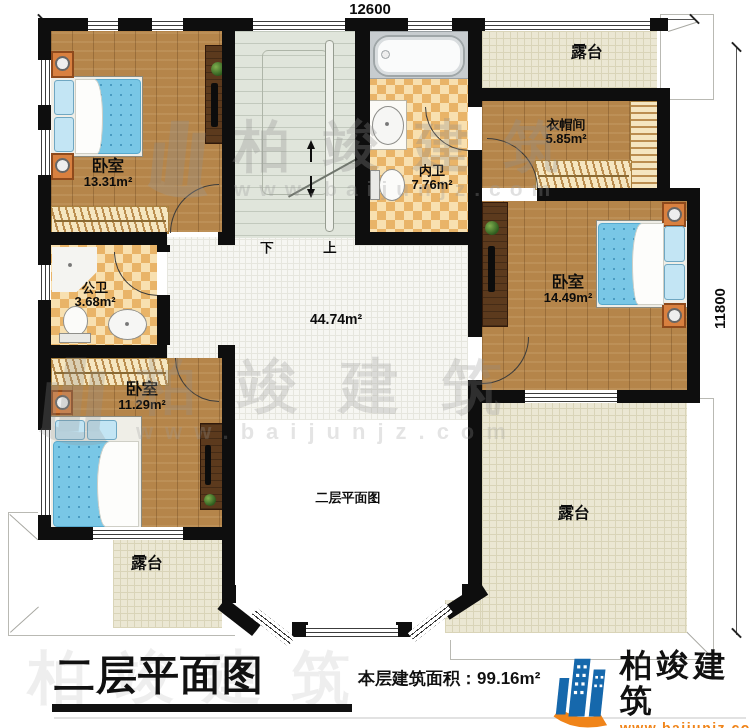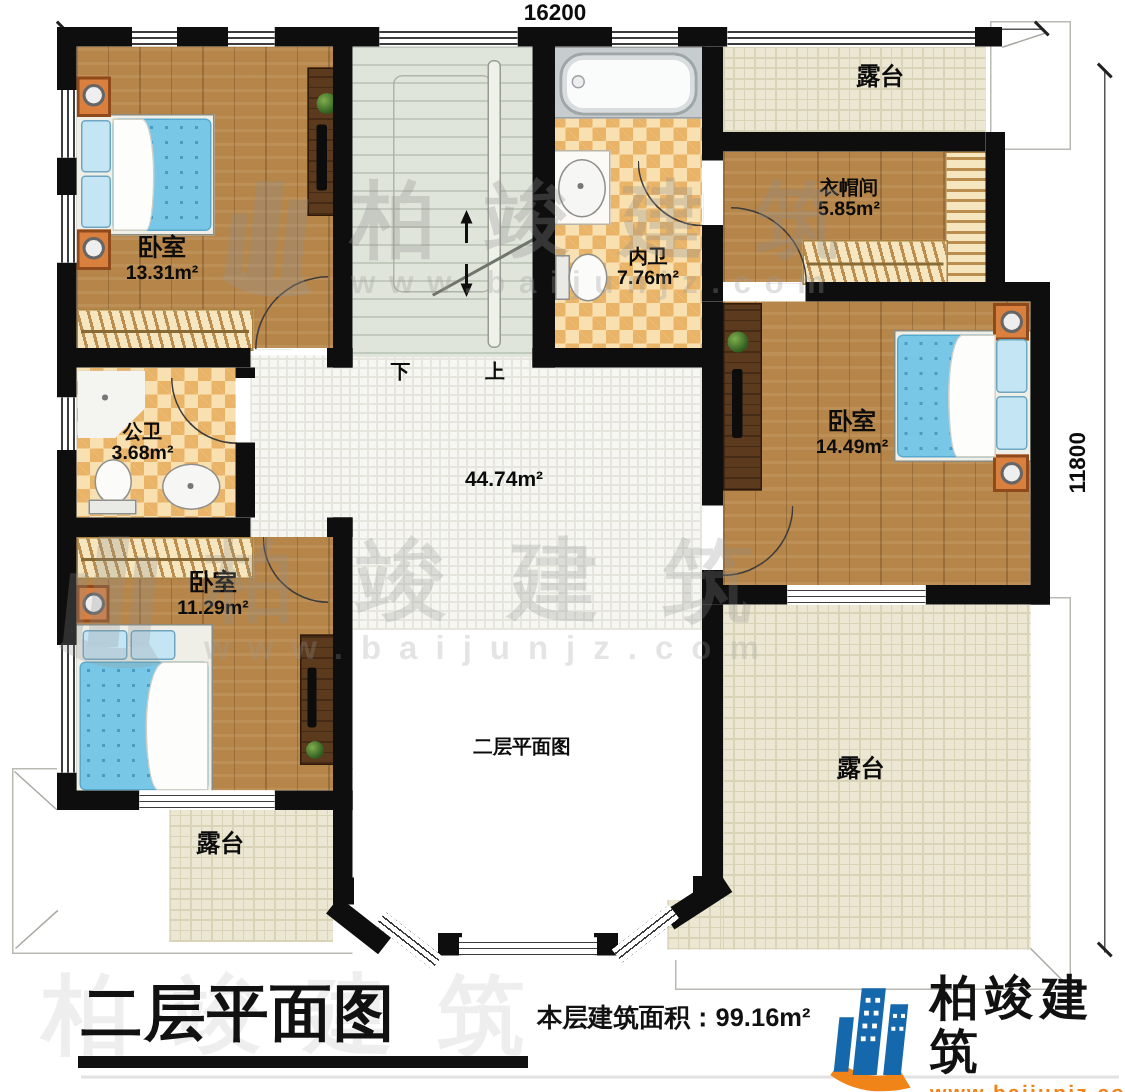--- a/index.html
+++ b/index.html
@@ -86,21 +86,21 @@
   .ft-bar{position:absolute;left:52px;top:704px;width:300px;height:8px;background:#111;z-index:50;}
   .ft-thin{position:absolute;left:54px;top:717px;width:692px;height:2px;background:#e2e2e2;z-index:50;}
   .ft-stats{position:absolute;left:358px;top:666px;z-index:50;font-weight:bold;font-size:17px;line-height:1.55;}
   .logo{position:absolute;left:545px;top:648px;z-index:51;display:flex;align-items:center;}
   .logo-text .nm{font-size:32px;font-weight:bold;letter-spacing:5px;color:#111;line-height:1.1;}
   .logo-text .st{font-size:14px;font-weight:bold;letter-spacing:1.5px;color:#f08419;line-height:1.1;margin-top:3px;}
 </style>
 </head>
 <body>
 
-<div class="dimtxt" style="left:330px;top:0px;width:80px;">16200</div>
+<div class="dimtxt" style="left:330px;top:0px;width:80px;">12600</div>
 <div class="dimline" style="left:42px;top:19px;width:653px;height:1px;"></div>
 <div class="tick" style="left:36px;top:18px;"></div>
 <div class="tick" style="left:688px;top:18px;"></div>
 <div class="dimline" style="left:736px;top:48px;width:1px;height:587px;"></div>
 <div class="tick" style="left:730px;top:46px;"></div>
 <div class="tick" style="left:730px;top:632px;"></div>
 <div class="dimtxt" style="left:684px;top:300px;width:70px;transform:rotate(-90deg);">11800</div>
 
 <div class="eave" style="left:660px;top:14px;width:52px;height:84px;"></div>
 <div class="diag" style="left:668px;top:31px;width:30px;transform:rotate(-18deg);"></div>

